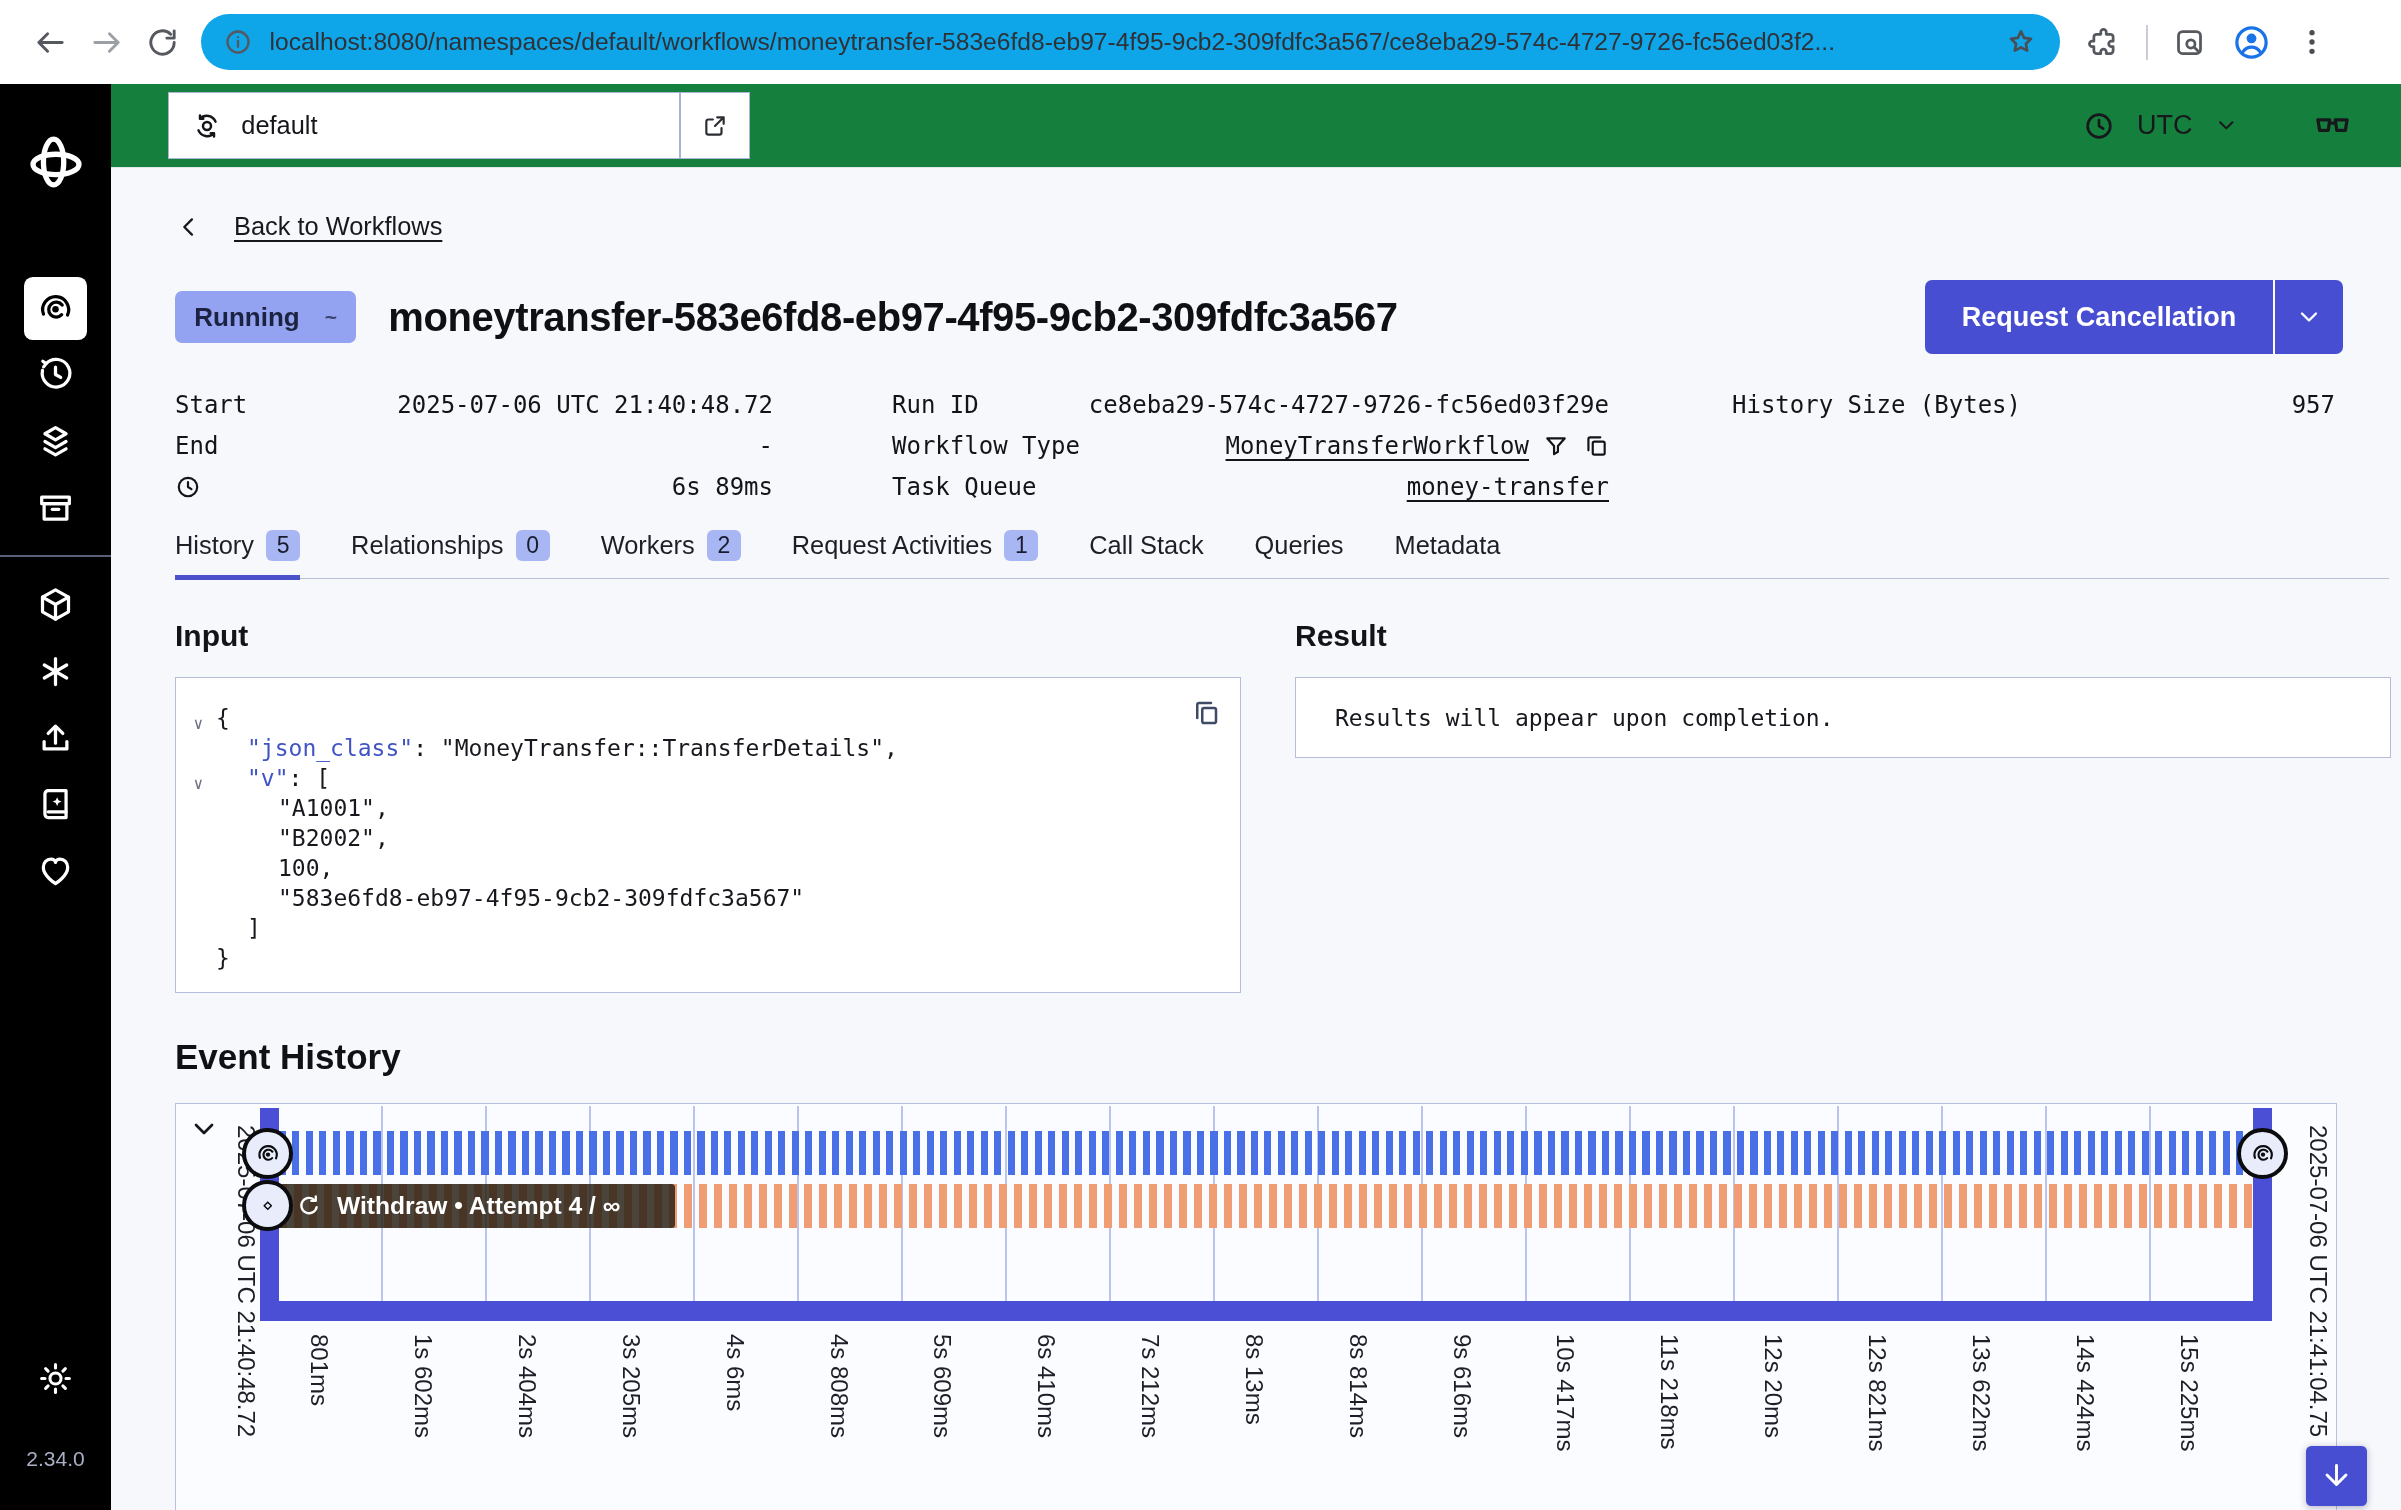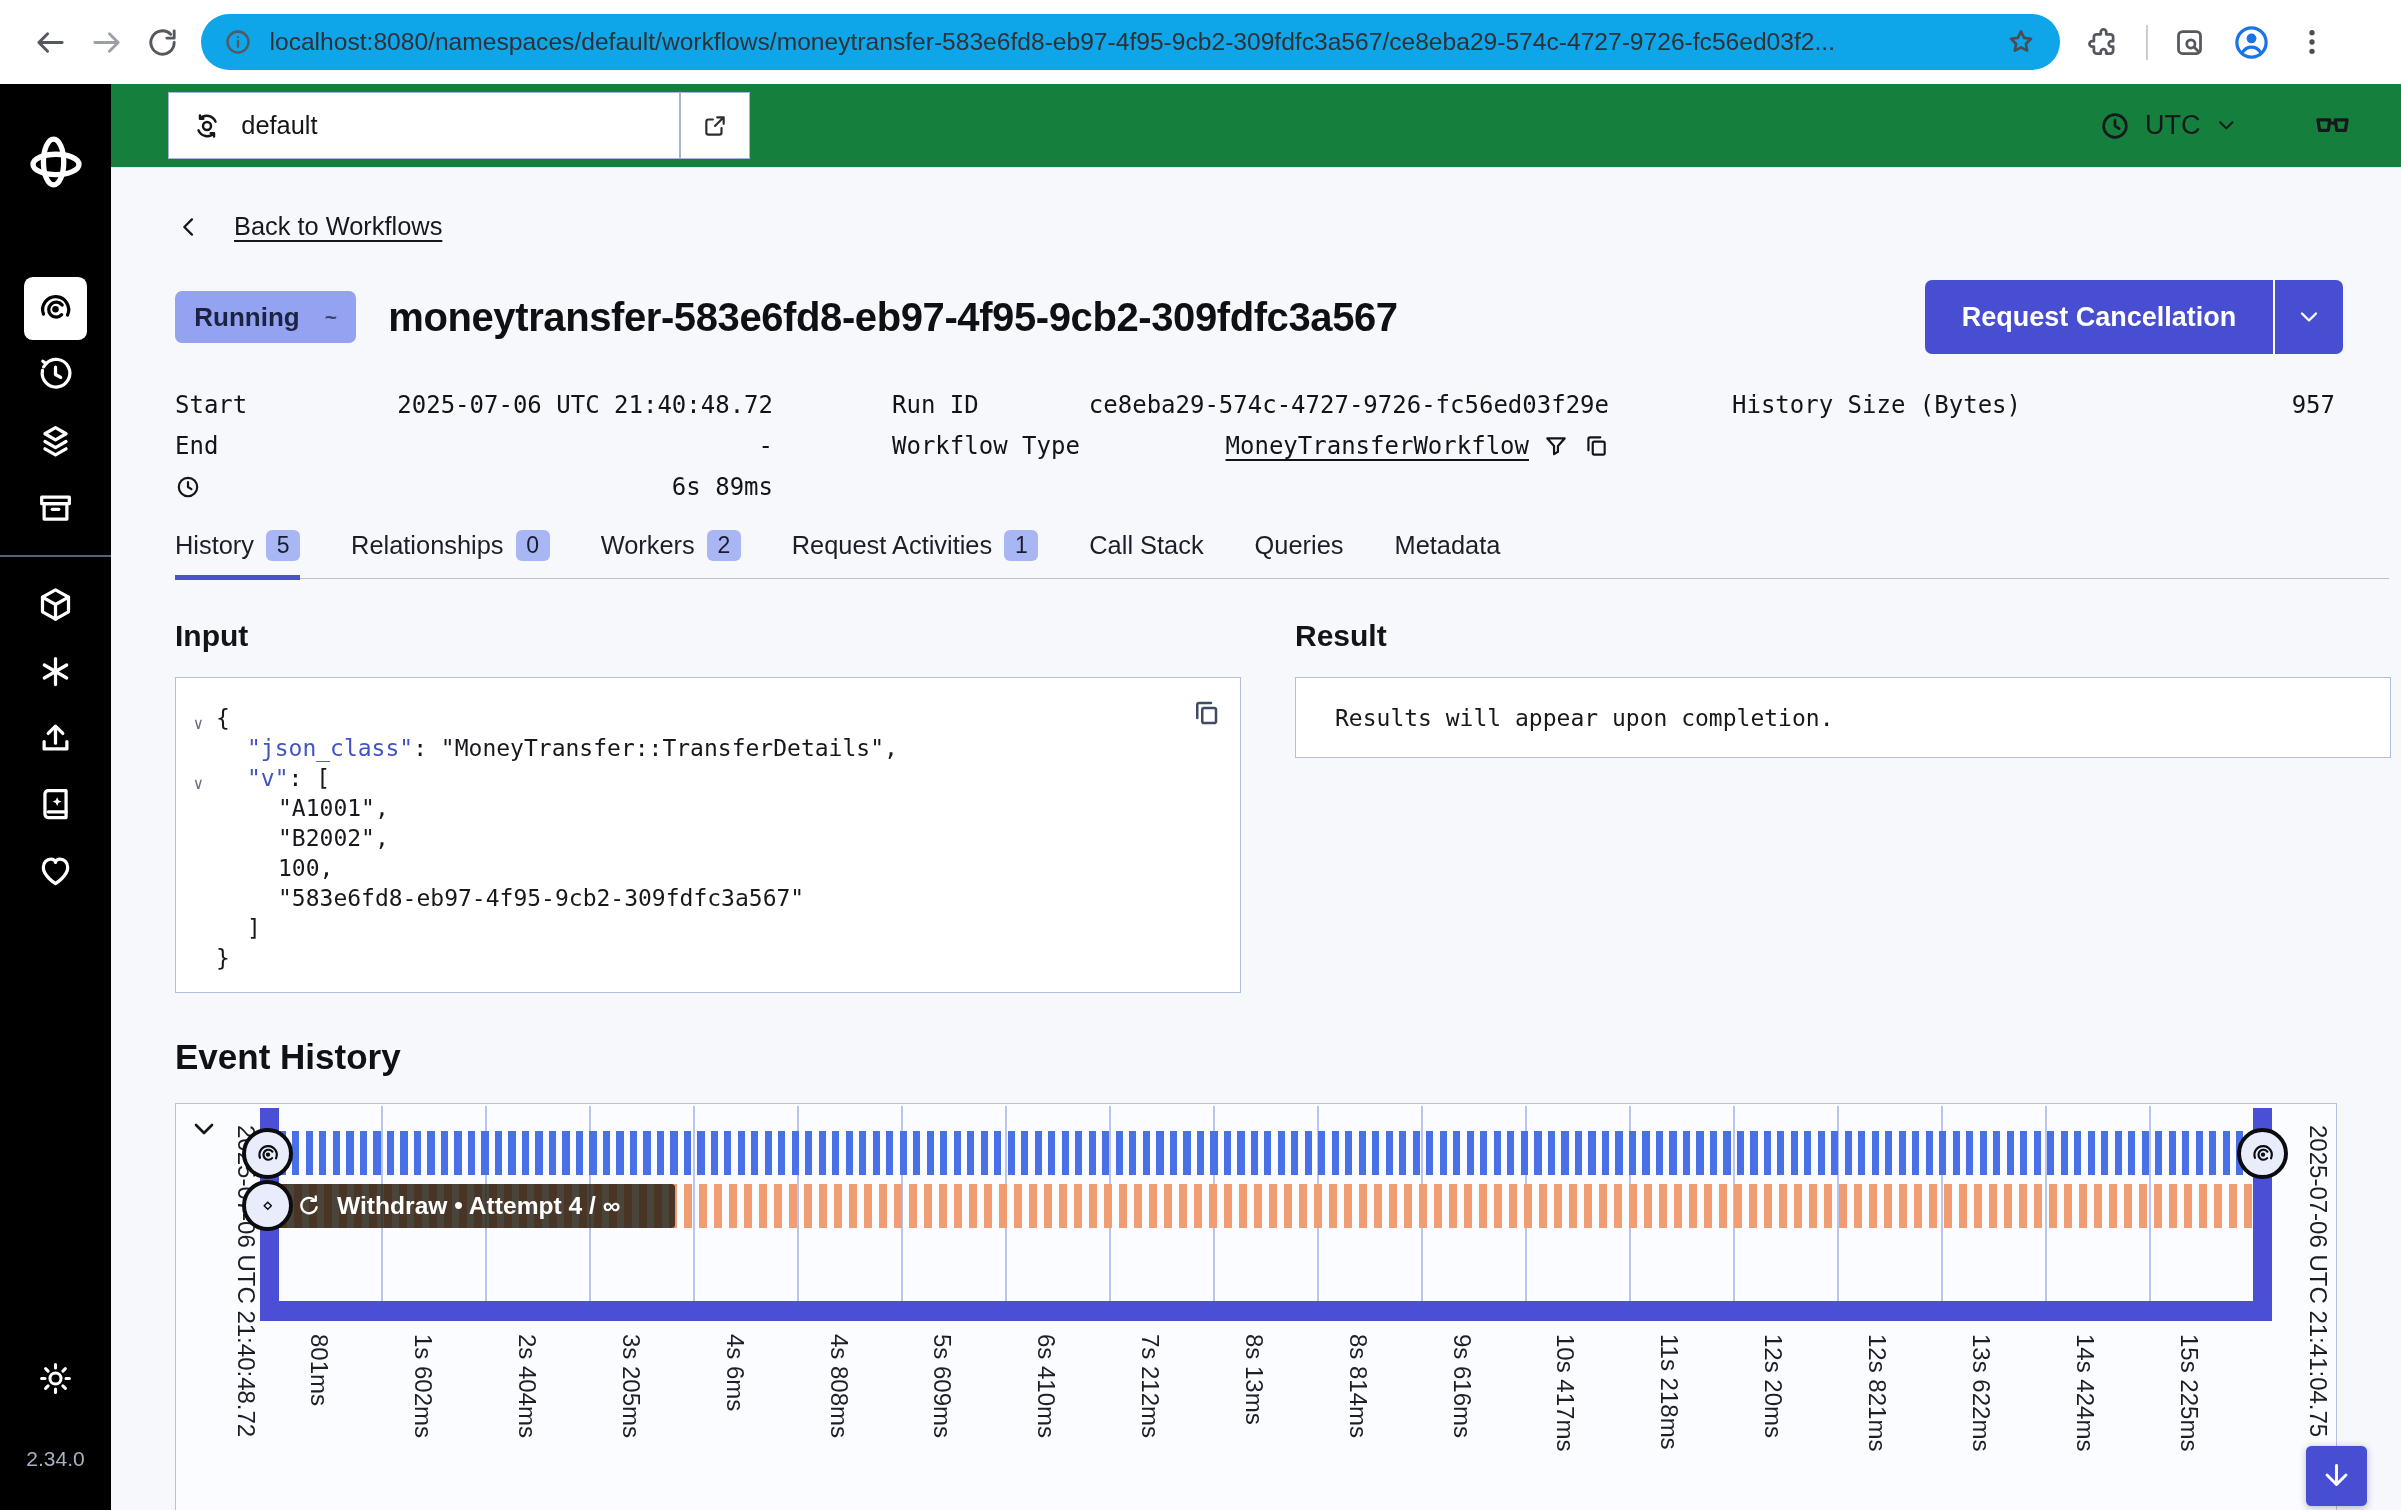--- a/index.html
+++ b/index.html
@@ -28,21 +28,21 @@
 
   .main { flex: 1; background: #f7f8fc; display: flex; flex-direction: column; overflow: hidden; }
 
   
   .topbar { height: 84px; background: #15803d; border-bottom: 1.8px solid #e3e6ef; display: flex; align-items: center; padding: 0 49px 0 57px; flex: 0 0 auto; }
   .ns-box { display: flex; align-items: stretch; height: 67px; border: 1.8px solid #a9b3d2; background: #fff; }
   .ns-main { width: 510px; display: flex; align-items: center; gap: 19.3px; padding: 0 23px; font-size: 25.4px; color: #15161a; }
   .ns-sep { width: 1.8px; background: #a9b3d2; }
   .ns-ext { width: 68px; display: flex; align-items: center; justify-content: center; color: #2b2d33; }
   .topbar-right { margin-left: auto; display: flex; align-items: center; }
-  .tz { display: flex; align-items: center; gap: 14px; font-size: 27px; color: #17181c; }
+  .tz { display: flex; align-items: center; gap: 22px; font-size: 27px; color: #17181c; }
   .glasses { margin-left: 74px; color: #17181c; }
 
   
   .content { padding-left: 64px; flex: 1; }
   .back-row { margin-top: 44px; display: flex; align-items: center; gap: 31px; color: #17181c; }
   .back-link { font-size: 25.4px; font-weight: 500; text-decoration: underline; text-underline-offset: 5.3px; }
 
   .head-row { margin-top: 39px; display: flex; align-items: center; padding-right: 58px; }
   .status-badge { background: #93a3f1; color: #1c2340; font-size: 26px; font-weight: 600; padding: 10.5px 19.3px; border-radius: 7px; display: flex; align-items: center; gap: 25px; }
   .status-pulse { font-size: 21px; opacity: .75; }
@@ -326,20 +326,24 @@
               <span class="mlink">MoneyTransferWorkflow</span>
               <svg class="ic" width="26" height="26" viewBox="0 0 24 24">
                   <path d="M4 5h16l-6.2 7v5.3l-3.6 2.2v-7.5z"></path>
                 </svg>
               <svg class="ic" width="26" height="26" viewBox="0 0 24 24">
                   <rect x="9" y="8" width="11" height="12" rx="1.5"></rect>
                   <path d="M5 16V5.5A1.5 1.5 0 0 1 6.5 4H16"></path>
                 </svg>
             </span>
           </div>
+          <div class="mrow">
+              <span>Task Queue</span>
+              <span class="mlink">money-transfer</span>
+            </div>
         </div>
         <div class="mcol3">
           <div class="mrow">
               <span>History Size (Bytes)</span>
               <span>957</span>
             </div>
         </div>
       </div>
 
       <div class="tabs" id="tabs">

